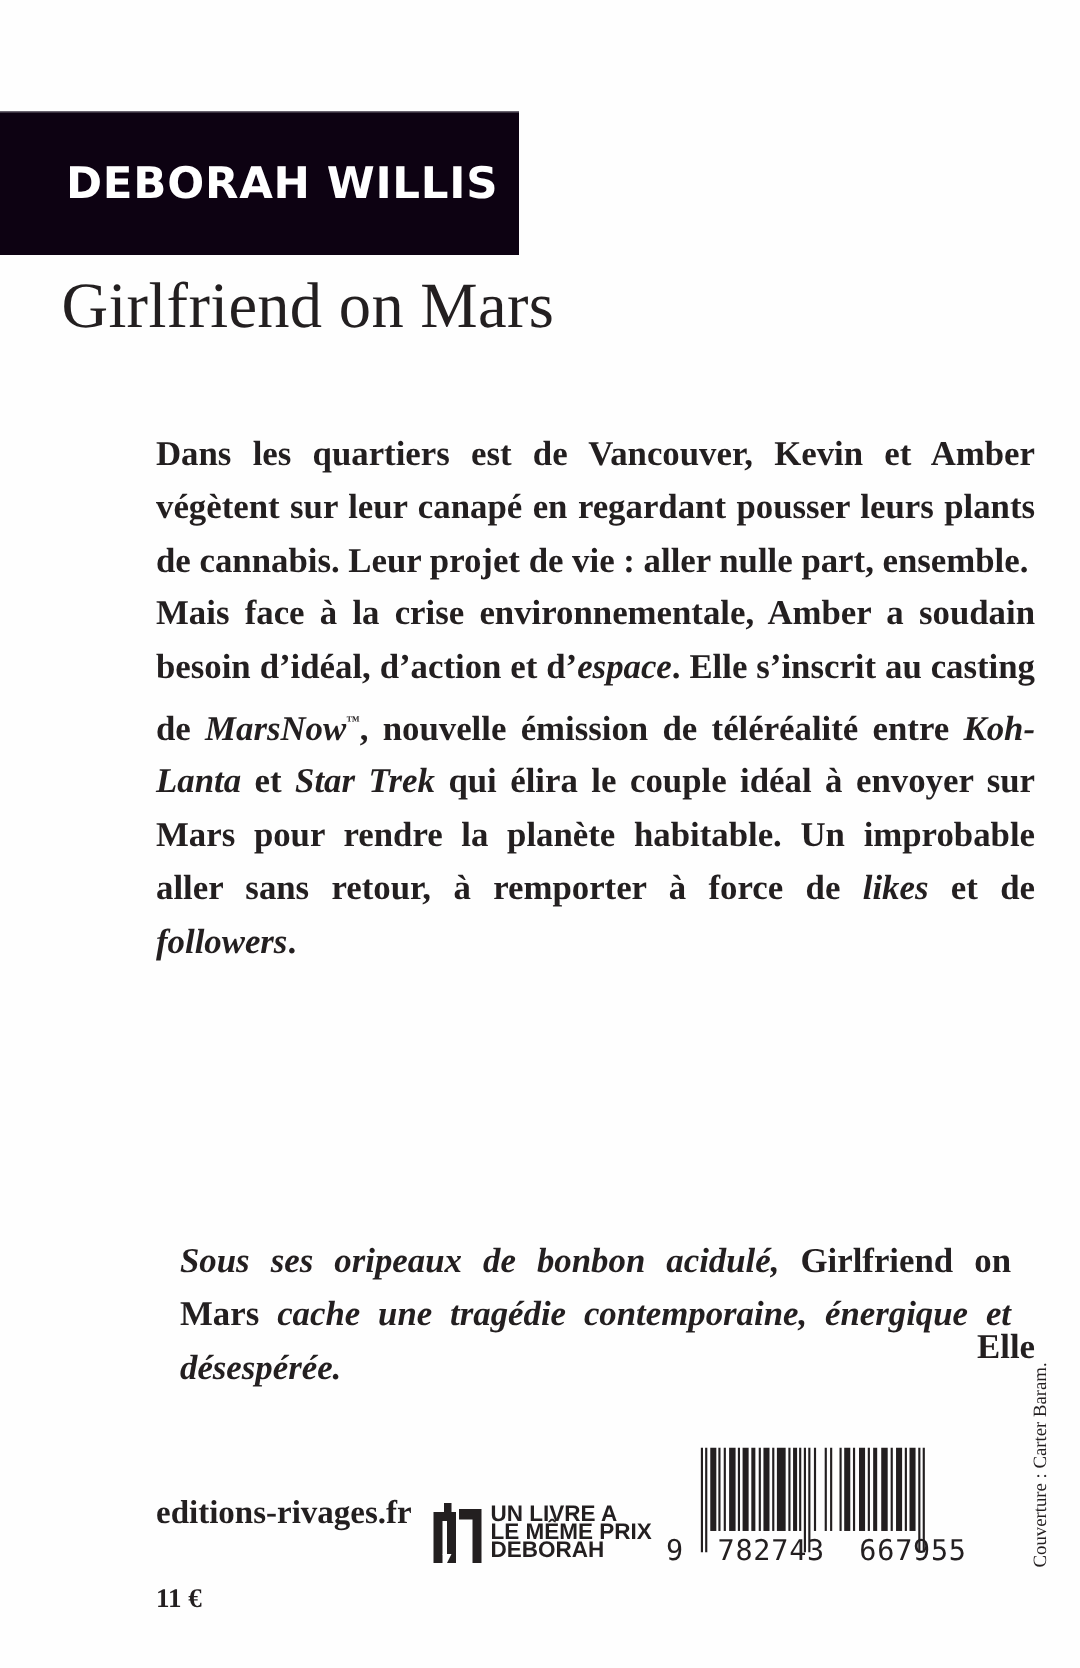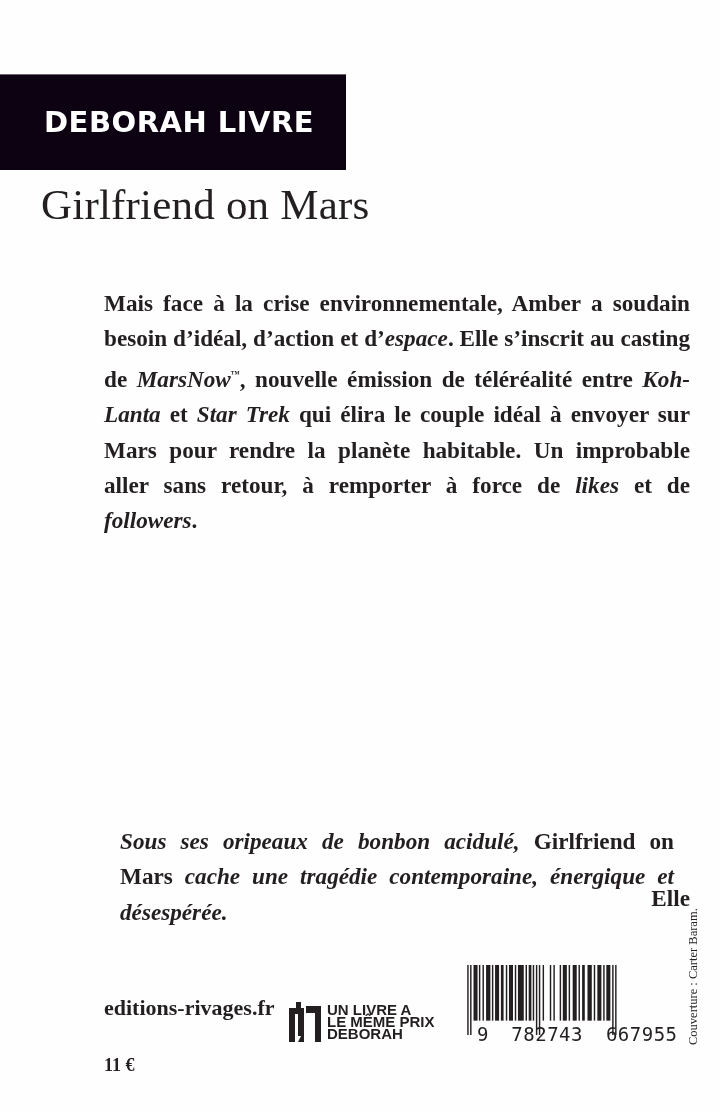--- a/index.html
+++ b/index.html
@@ -146,44 +146,44 @@
     .barcode-digits {
       position: absolute;
       top: 58px;
       left: 0;
       font-family: "DejaVu Sans Mono", "Liberation Mono", monospace;
       font-size: 19px;
       line-height: 22px;
       color: #231f20;
       white-space: pre;
       background: transparent;
-      margin-left: 33px;
     }
     .credit {
       position: absolute;
       left: 686px;
       top: 1045px;
       transform-origin: 0 0;
       transform: rotate(-90deg);
       font-size: 12.5px;
       line-height: 14px;
       white-space: nowrap;
       color: #231f20;
     }
   </style>
 </head>
 <body>
 
 <div class="author-band">
-  <div class="author-name">DEBORAH LIVRE</div>
+  <div class="author-name">DEBORAH WILLIS</div>
 </div>
 
 <div class="book-title">Girlfriend on Mars</div>
 
 <div class="blurb">
+  <p>Dans les quartiers est de Vancouver, Kevin et Amber végètent sur leur canapé en regardant pousser leurs plants de cannabis. Leur projet de vie : aller nulle part, ensemble.</p>
   <p><span>Mais face à la crise environnementale, Amber a soudain besoin d’idéal, d’action et d’</span><em>espace</em><span>. Elle s’inscrit au casting de </span><em>MarsNow</em><sup class="tm">™</sup><span>, nouvelle émission de téléréalité entre </span><em>Koh-Lanta</em><span> et </span><em>Star Trek</em><span> qui élira le couple idéal à envoyer sur Mars pour rendre la planète habitable. Un improbable aller sans retour, à remporter à force de </span><em>likes</em><span> et de </span><em>followers</em><span>.</span></p>
 </div>
 
 <div class="quote">
   <p><em>Sous ses oripeaux de bonbon acidulé,</em><span> Girlfriend on Mars </span><em>cache une tragédie contemporaine, énergique et désespérée.</em></p>
 </div>
 <div class="quote-source">Elle</div>
 
 <div class="publisher-url">editions-rivages.fr</div>
 <div class="price">11 €</div>

